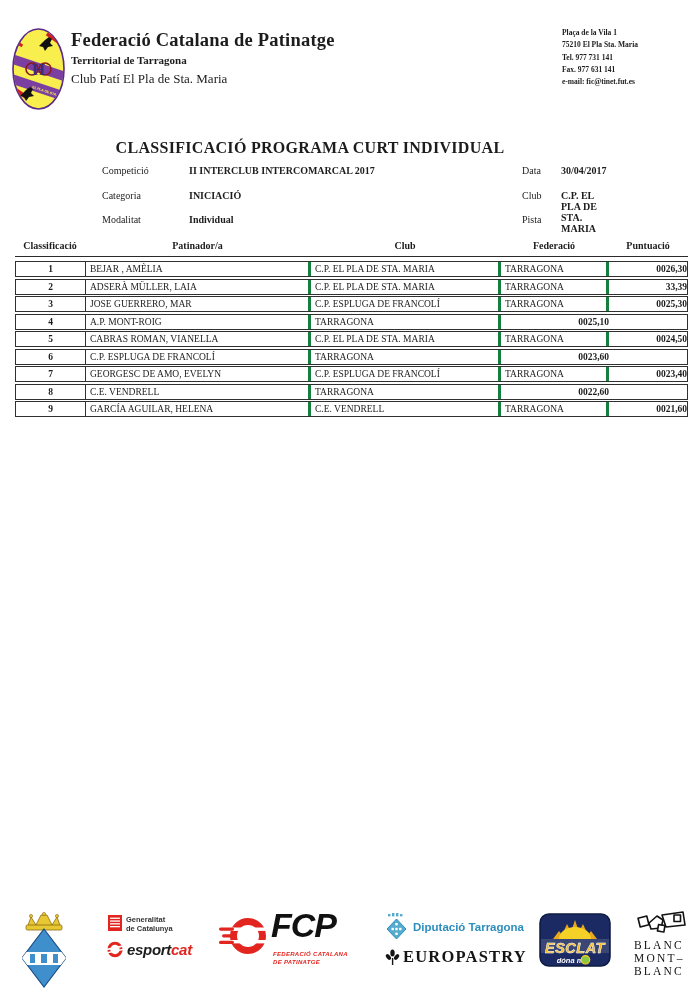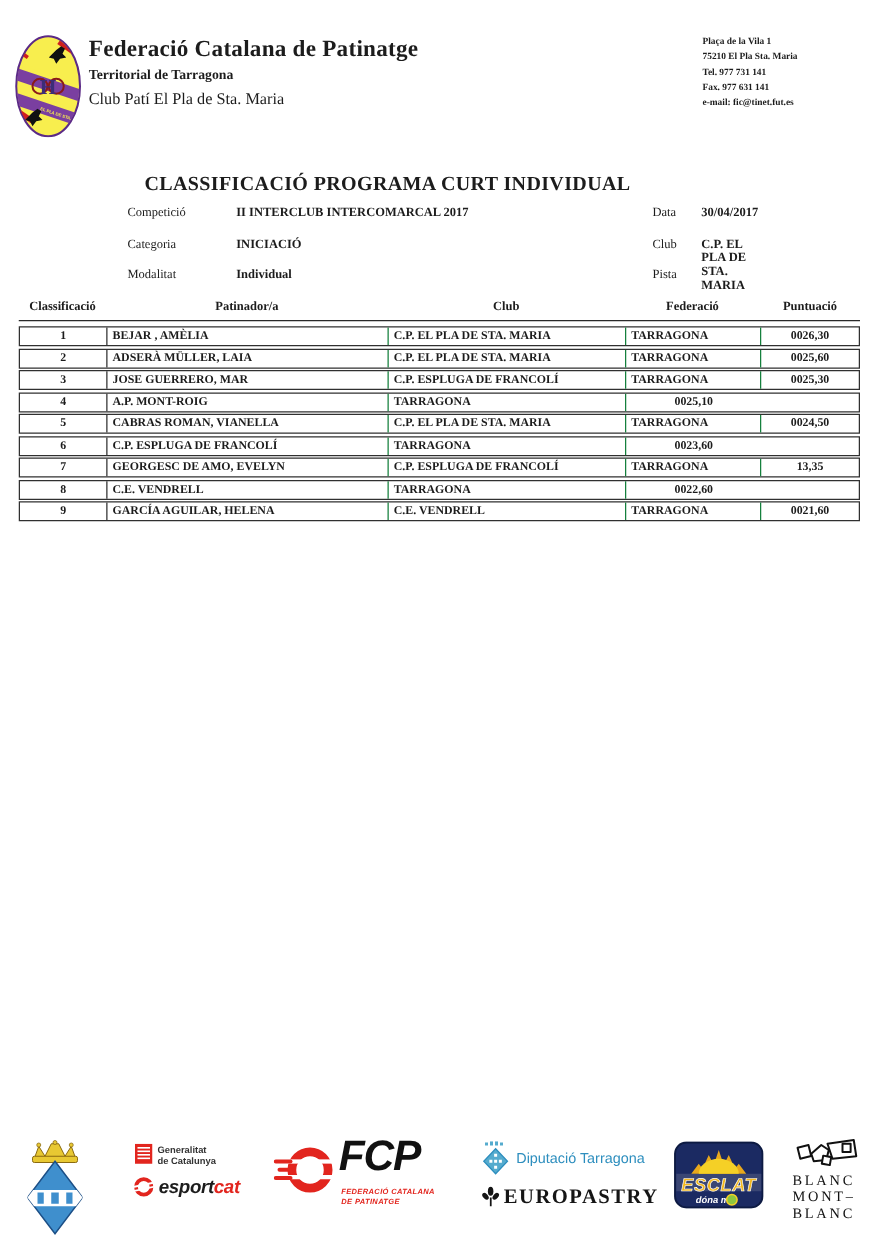--- a/index.html
+++ b/index.html
@@ -27,35 +27,35 @@
   .thead { position:absolute; left:15px; top:240px; width:673px; display:grid;
            grid-template-columns:70px 225px 190px 108px 80px;
            font-size:10px; font-weight:bold; }
   .thead > div { text-align:center; }
   .thead-rule { position:absolute; left:15px; top:256px; width:673px; border-top:1px solid #2a2a2a; }
   .tbody { position:absolute; left:15px; top:261px; width:673px; }
   .trow { display:grid; grid-template-columns:70px 225px 190px 108px 78px;
           height:16px; border:1px solid #303030; margin-bottom:1.5px; background:#fff; }
   .trow > span { font-size:9.5px; line-height:14px; white-space:nowrap; overflow:hidden; }
   .c-num { font-weight:bold; text-align:center; border-right:1px solid #303030; }
-  .c-name, .c-club, .c-fed { padding-left:4px; border-right:1px solid #15803d;font-weight:bold; }
-  .c-pts { font-weight:bold; text-align:center; }
+  .c-name, .c-club, .c-fed { padding-left:4px; border-right:3px solid #15803d; }
+  .c-pts { font-weight:bold; text-align:right; }
   .crest { position:absolute; left:22px; top:911px; width:44px; height:78px; }
   .gencat { position:absolute; left:108px; top:915px; display:flex; gap:4px; align-items:flex-start; }
   .gencat-text { font-family:"Liberation Sans", sans-serif; font-size:7.5px; font-weight:bold; line-height:8.5px; color:#333; padding-top:1px; }
   .esportcat { position:absolute; left:106px; top:941px; display:flex; align-items:center; gap:2px; }
   .esportcat-text { font-family:"Liberation Sans", sans-serif; font-style:italic; font-weight:bold; font-size:15px; letter-spacing:-.3px; }
   .esportcat-text .red { color:#e2251e; }
   .fcp-icon { position:absolute; left:219px; top:915px; width:48px; height:42px; }
   .fcp-word { position:absolute; left:271px; top:906px; font-family:"Liberation Sans", sans-serif;
               font-size:34px; font-weight:bold; font-style:italic; letter-spacing:-1px; color:#111; }
   .fcp-caption { position:absolute; left:273px; top:951px; font-family:"Liberation Sans", sans-serif;
                  font-size:6px; font-weight:bold; font-style:italic; color:#e2251e; line-height:7.5px; letter-spacing:.3px; }
   .diputacio { position:absolute; left:385px; top:913px; display:flex; align-items:center; gap:5px; }
-  .diputacio-text { font-family:"Liberation Sans", sans-serif; font-size:11.5px; font-weight:normal; color:#2d8ebe; }
+  .diputacio-text { font-family:"Liberation Sans", sans-serif; font-size:11.5px; font-weight:bold; color:#2d8ebe; }
   .europastry { position:absolute; left:385px; top:947px; display:flex; align-items:center; gap:3px; }
   .europastry-text { font-size:16.5px; font-weight:600; letter-spacing:1.2px; color:#151515; }
   .esclat { position:absolute; left:539px; top:913px; width:72px; height:54px; }
   .clos { position:absolute; left:634px; top:908px; width:58px; }
   .clos-icon { display:block; margin-left:2px; width:52px; height:30px; }
   .clos-text { font-size:11.5px; line-height:13px; letter-spacing:2.2px; color:#111; margin-top:1px; }
 </style>
 </head>
 <body>
 
@@ -137,21 +137,21 @@
         <span class="c-name">BEJAR , AMÈLIA</span>
         <span class="c-club">C.P. EL PLA DE STA. MARIA</span>
         <span class="c-fed">TARRAGONA</span>
         <span class="c-pts">0026,30</span>
       </div>
       <div class="trow">
         <span class="c-num">2</span>
         <span class="c-name">ADSERÀ MÜLLER, LAIA</span>
         <span class="c-club">C.P. EL PLA DE STA. MARIA</span>
         <span class="c-fed">TARRAGONA</span>
-        <span class="c-pts">0025,60</span>
+        <span class="c-pts">33,39</span>
       </div>
       <div class="trow">
         <span class="c-num">3</span>
         <span class="c-name">JOSE GUERRERO, MAR</span>
         <span class="c-club">C.P. ESPLUGA DE FRANCOLÍ</span>
         <span class="c-fed">TARRAGONA</span>
         <span class="c-pts">0025,30</span>
       </div>
       <div class="trow">
         <span class="c-num">4</span>
@@ -170,21 +170,21 @@
         <span class="c-num">6</span>
         <span class="c-club">C.P. ESPLUGA DE FRANCOLÍ</span>
         <span class="c-fed">TARRAGONA</span>
         <span class="c-pts">0023,60</span>
       </div>
       <div class="trow">
         <span class="c-num">7</span>
         <span class="c-name">GEORGESC DE AMO, EVELYN</span>
         <span class="c-club">C.P. ESPLUGA DE FRANCOLÍ</span>
         <span class="c-fed">TARRAGONA</span>
-        <span class="c-pts">13,35</span>
+        <span class="c-pts">0023,40</span>
       </div>
       <div class="trow">
         <span class="c-num">8</span>
         <span class="c-club">C.E. VENDRELL</span>
         <span class="c-fed">TARRAGONA</span>
         <span class="c-pts">0022,60</span>
       </div>
       <div class="trow">
         <span class="c-num">9</span>
         <span class="c-name">GARCÍA AGUILAR, HELENA</span>

